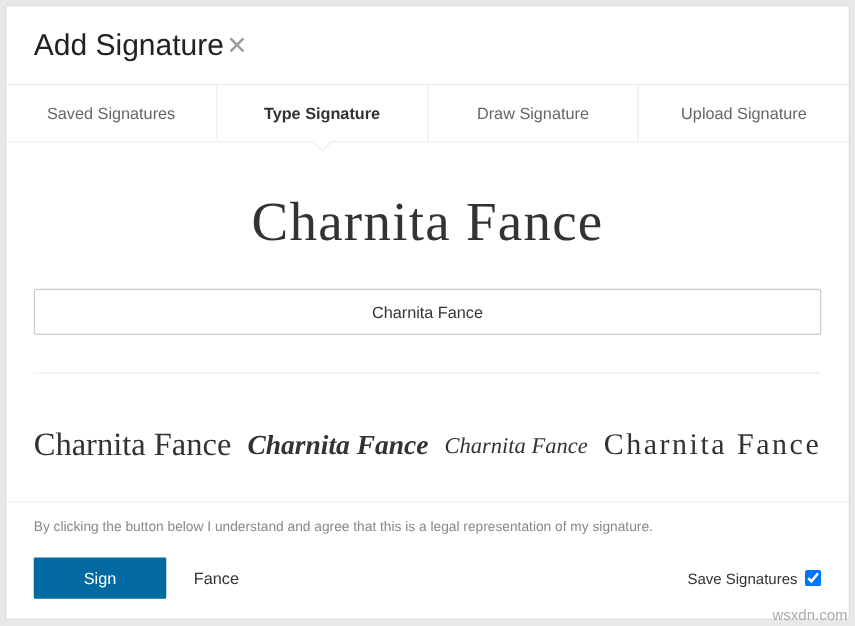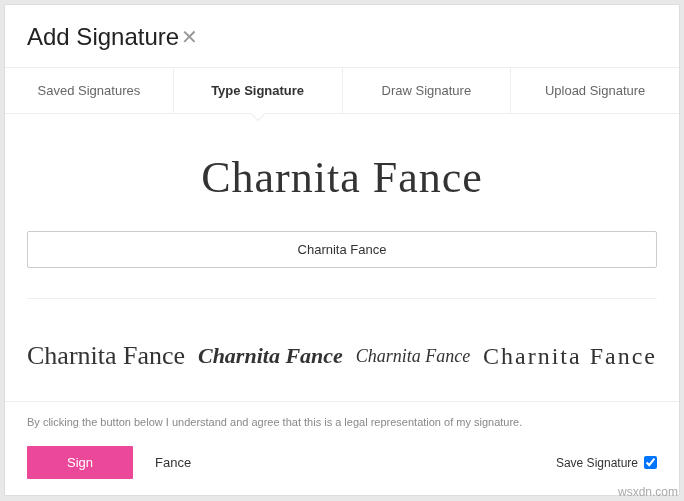--- a/index.html
+++ b/index.html
@@ -134,21 +134,21 @@
       display: flex;
       align-items: center;
       justify-content: space-between;
     }
     .actions-left {
       display: flex;
       align-items: center;
       gap: 22px;
     }
     .btn-sign {
-      background: #ec4899;
+      background: #0369a1;
       color: #fff;
       border: none;
       padding: 9px 40px;
       font-size: 13px;
       cursor: pointer;
       border-radius: 1px;
     }
     .btn-cancel {
       background: none;
       border: none;
@@ -202,20 +202,20 @@
   </div>
 
   <div class="footer">
     <div class="disclaimer">By clicking the button below I understand and agree that this is a legal representation of my signature.</div>
     <div class="actions">
       <div class="actions-left">
         <button class="btn-sign">Sign</button>
         <button class="btn-cancel">Fance</button>
       </div>
       <label class="save-sig">
-        <span>Save Signature</span>
+        <span>Save Signatures</span>
         <input type="checkbox" checked="" style="">
       </label>
     </div>
   </div>
 </div>
 
 <div class="watermark">wsxdn.com</div>
 
 </body></html>

